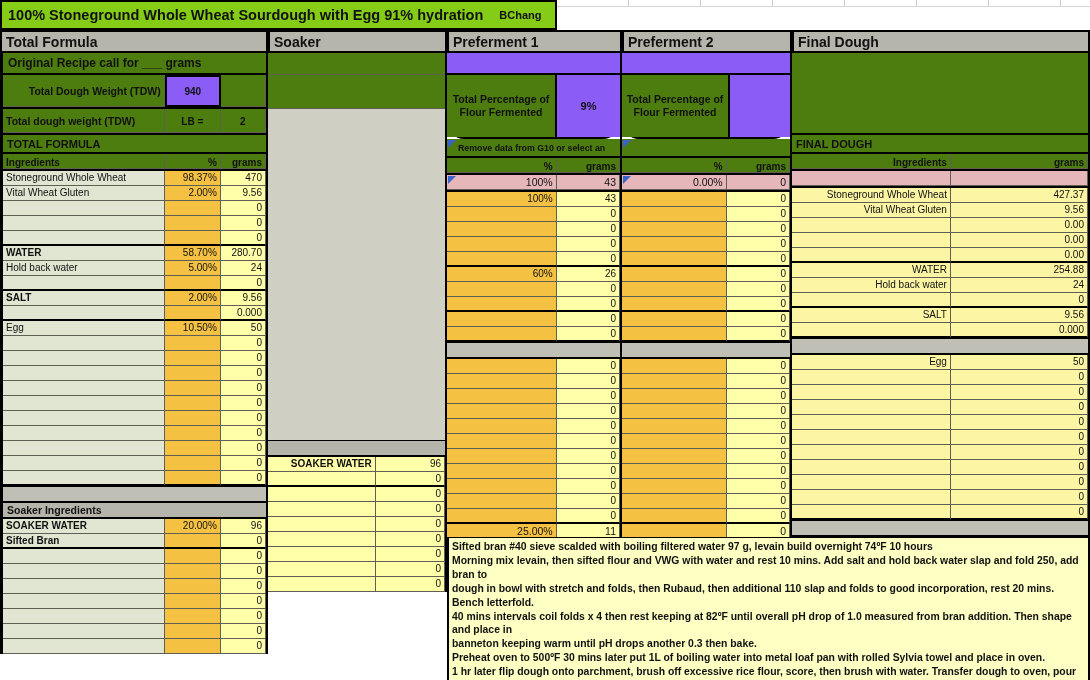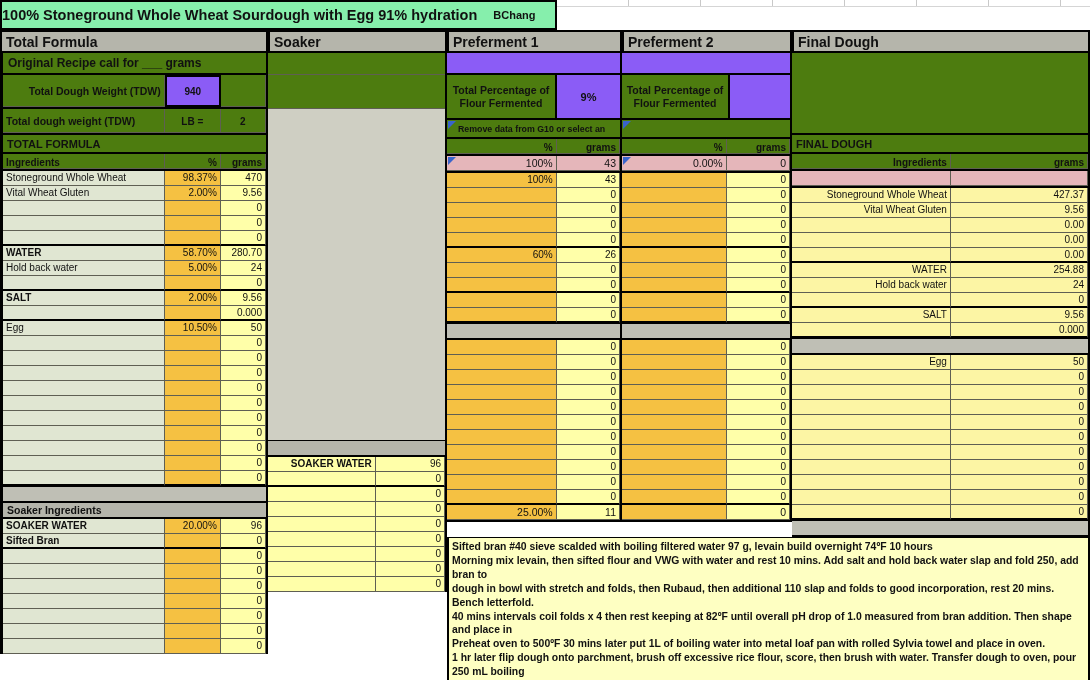--- a/index.html
+++ b/index.html
@@ -1,22 +1,22 @@
 <!DOCTYPE html>
 <html><head>
 <meta charset="utf-8">
 <style>
   * { margin:0; padding:0; box-sizing:border-box; }
   html,body { width:1090px; height:680px; overflow:hidden; background:#fff;
     font-family:"Liberation Sans", sans-serif; color:#111; position:relative; }
   .abs { position:absolute; }
 
   
-  .title-box { left:0; top:0; width:557px; height:30px; background:#86efac;
-    border:2px solid #000; display:flex; align-items:center; padding-left:0; }
+  .title-box { left:0; top:0; width:557px; height:30px; background:#84cc16;
+    border:2px solid #000; display:flex; align-items:center; padding-left:6px; }
   .title-box .t { font-weight:700; font-size:14.5px; white-space:nowrap; }
   .title-box .a { font-weight:700; font-size:11px; margin-left:16px; }
   .topright { left:557px; top:0; width:533px; height:30px; background:#fff; }
   .topright .gl { position:absolute; top:0; height:6px; width:1px; background:#c9c9c9; }
   .topright .gh { position:absolute; top:6px; left:0; right:0; height:1px; background:#d5d5d5; }
 
   
   .sechead { top:30px; height:23px; background:#b5b5ab; border:2px solid #000;
     font-weight:700; font-size:14px; display:flex; align-items:center; padding-left:4px; }
 
@@ -81,21 +81,21 @@
   .b2 { height:34px; border-bottom:1px solid #5f5f53; }
   .b3 { height:79px; border-bottom:2px solid #000; font-weight:700; font-size:11px;
         line-height:15px; padding:3px 4px; background:#ecebde; }
   .b4 { height:332px; border-bottom:1px solid #000; }
   .b5 { height:17px; border-bottom:2px solid #000; font-weight:700; font-size:10px;
         display:flex; align-items:center; justify-content:flex-end; padding-right:4px; }
   .b6 { height:16px; border-bottom:2px solid #000; background:#b5b5ab; }
 
   
   .pbar { height:22px; border-bottom:2px solid #000; }
-  .tpff { height:45px; border-bottom:2px solid #000; display:flex; }
+  .tpff { height:64px; border-bottom:2px solid #000; display:flex;border-radius:17px; }
   .tpff .lab { display:flex; align-items:center; justify-content:center; text-align:center;
       font-weight:700; font-size:10.5px; line-height:13px; border-right:2px solid #000; padding:2px; }
   .tpff .val { display:flex; align-items:center; justify-content:center; font-weight:700; font-size:11px; }
   .pnote { height:19px; border-bottom:2px solid #000; font-weight:700; font-size:8.8px;
       display:flex; align-items:center; padding-left:11px; position:relative; }
   .phdr { height:17px; border-bottom:2px solid #000; }
   .phdr .c { font-weight:700; display:flex; align-items:flex-end; justify-content:flex-end; }
   .ppink { height:17px; border-bottom:2px solid #000; }
   .ppink .c { font-size:10.5px; position:relative; padding-left:11px; }
   .seedrow { height:17px; border-bottom:2px solid #000; }
@@ -696,15 +696,16 @@
       </div>
     </div>
   <div class="spacer"></div>
 </div>
 
 <div class="abs instr" id="instr">
     <div>Sifted bran #40 sieve scalded with  boiling filtered water 97 g, levain build overnight 74ºF 10 hours</div>
     <div>Morning mix levain, then sifted flour and VWG with water and rest 10 mins.  Add salt and hold back water slap and fold 250, add bran to</div>
     <div>dough in bowl with stretch and folds, then Rubaud, then additional 110 slap and folds to good incorporation, rest 20 mins.  Bench letterfold.</div>
     <div>40 mins intervals coil folds x 4 then rest keeping at 82ºF until overall pH drop of 1.0 measured from bran addition.  Then shape and place in</div>
+    <div>banneton keeping warm until pH drops another 0.3 then bake.</div>
     <div>Preheat oven to 500ºF 30 mins later put 1L of boiling water into metal loaf pan with rolled Sylvia towel and place in oven.</div>
     <div>1 hr later flip dough onto parchment, brush off excessive rice flour, score, then brush with water.  Transfer dough to oven, pour 250 mL boiling</div>
   </div>
 
 </body></html>

